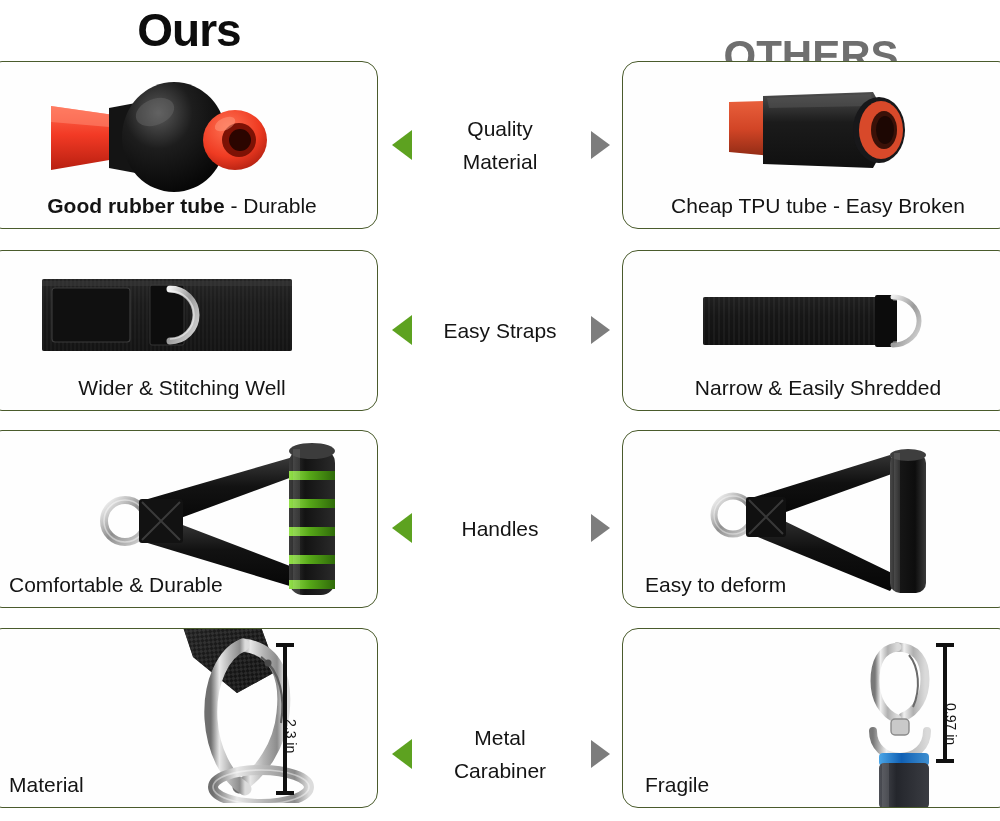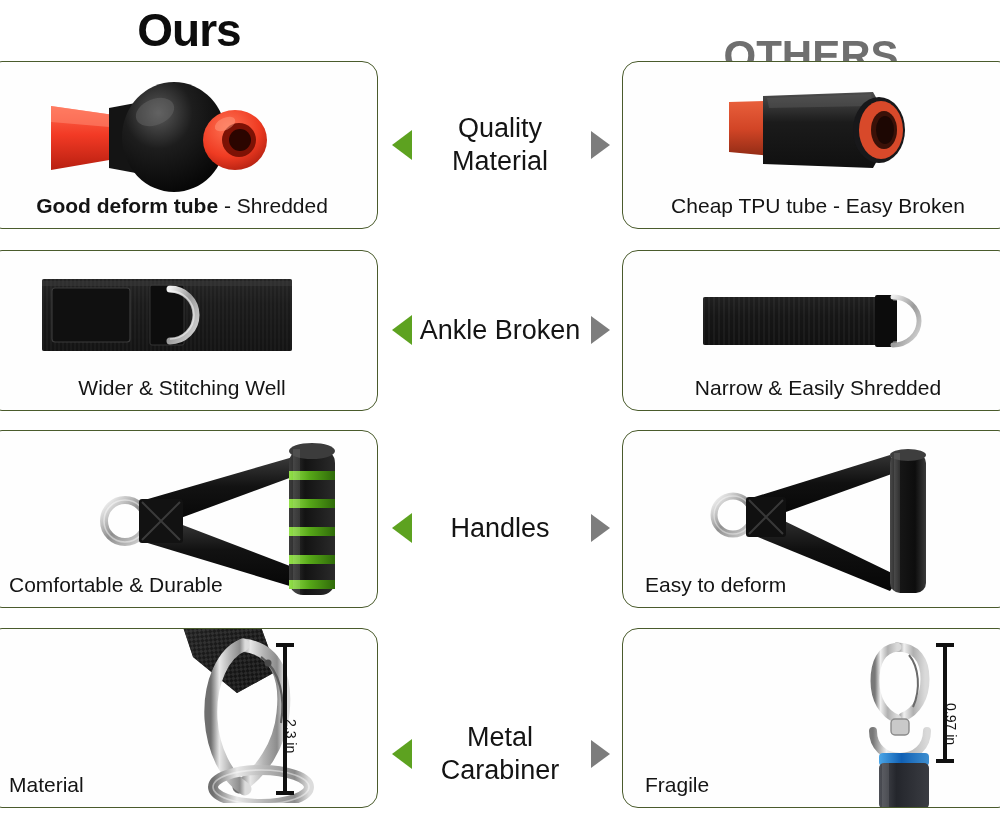--- a/index.html
+++ b/index.html
@@ -59,21 +59,21 @@
   .caption b{font-weight:bold;}
   .cap-left-al{text-align:left;padding-left:22px;box-sizing:border-box;}
 
   
   .center{
     position:absolute;left:378px;width:244px;
     text-align:center;
   }
   .center .lbl{
     display:inline-block;vertical-align:middle;
-    font-size:27px;line-height:33px;color:#141414;
+    font-size:21px;line-height:33px;color:#141414;
     white-space:pre-line;
   }
   .arrow{
     position:absolute;top:50%;transform:translateY(-50%);
     width:0;height:0;
   }
   .arrow-green{
     left:14px;
     border-top:15px solid transparent;
     border-bottom:15px solid transparent;
@@ -152,21 +152,21 @@
           <ellipse cx="125" cy="59" rx="52" ry="55" fill="url(#ballg)"></ellipse>
           <ellipse cx="106" cy="34" rx="20" ry="13" fill="#6e6e6e" opacity="0.42" transform="rotate(-22 106 34)"></ellipse>
 
           <ellipse cx="186" cy="62" rx="32" ry="30" fill="url(#nozg)"></ellipse>
           <ellipse cx="190" cy="62" rx="17" ry="17" fill="#7d1205"></ellipse>
           <ellipse cx="191" cy="62" rx="11" ry="11" fill="#2b0500"></ellipse>
           <ellipse cx="176" cy="46" rx="11" ry="6" fill="#ff9c80" opacity="0.5" transform="rotate(-25 176 46)"></ellipse>
         </svg>
       </div>
       <div class="caption">
-        <b>Good deform tube</b><span> - Shredded</span>
+        <b>Good rubber tube</b><span> - Durable</span>
       </div>
     </div>
 
     <div class="center c1">
       <div class="arrow arrow-green"></div>
       <div class="center-inner">
         <span class="lbl">Quality
 Material</span>
       </div>
       <div class="arrow arrow-gray"></div>
@@ -237,21 +237,21 @@
         </svg>
       </div>
       <div class="caption">
         <b></b><span>Wider &amp; Stitching Well</span>
       </div>
     </div>
 
     <div class="center c2">
       <div class="arrow arrow-green"></div>
       <div class="center-inner">
-        <span class="lbl">Ankle Broken</span>
+        <span class="lbl">Easy Straps</span>
       </div>
       <div class="arrow arrow-gray"></div>
     </div>
 
     <div class="card card-r">
       <div class="art" style="left:80px;top:40px;width:235px;height:62px;">
         <svg width="235" height="62" viewBox="0 0 235 62">
           <defs>
             <linearGradient id="strapg2" x1="0" y1="0" x2="0" y2="1">
               <stop offset="0%" stop-color="#2e2e2e"></stop>

